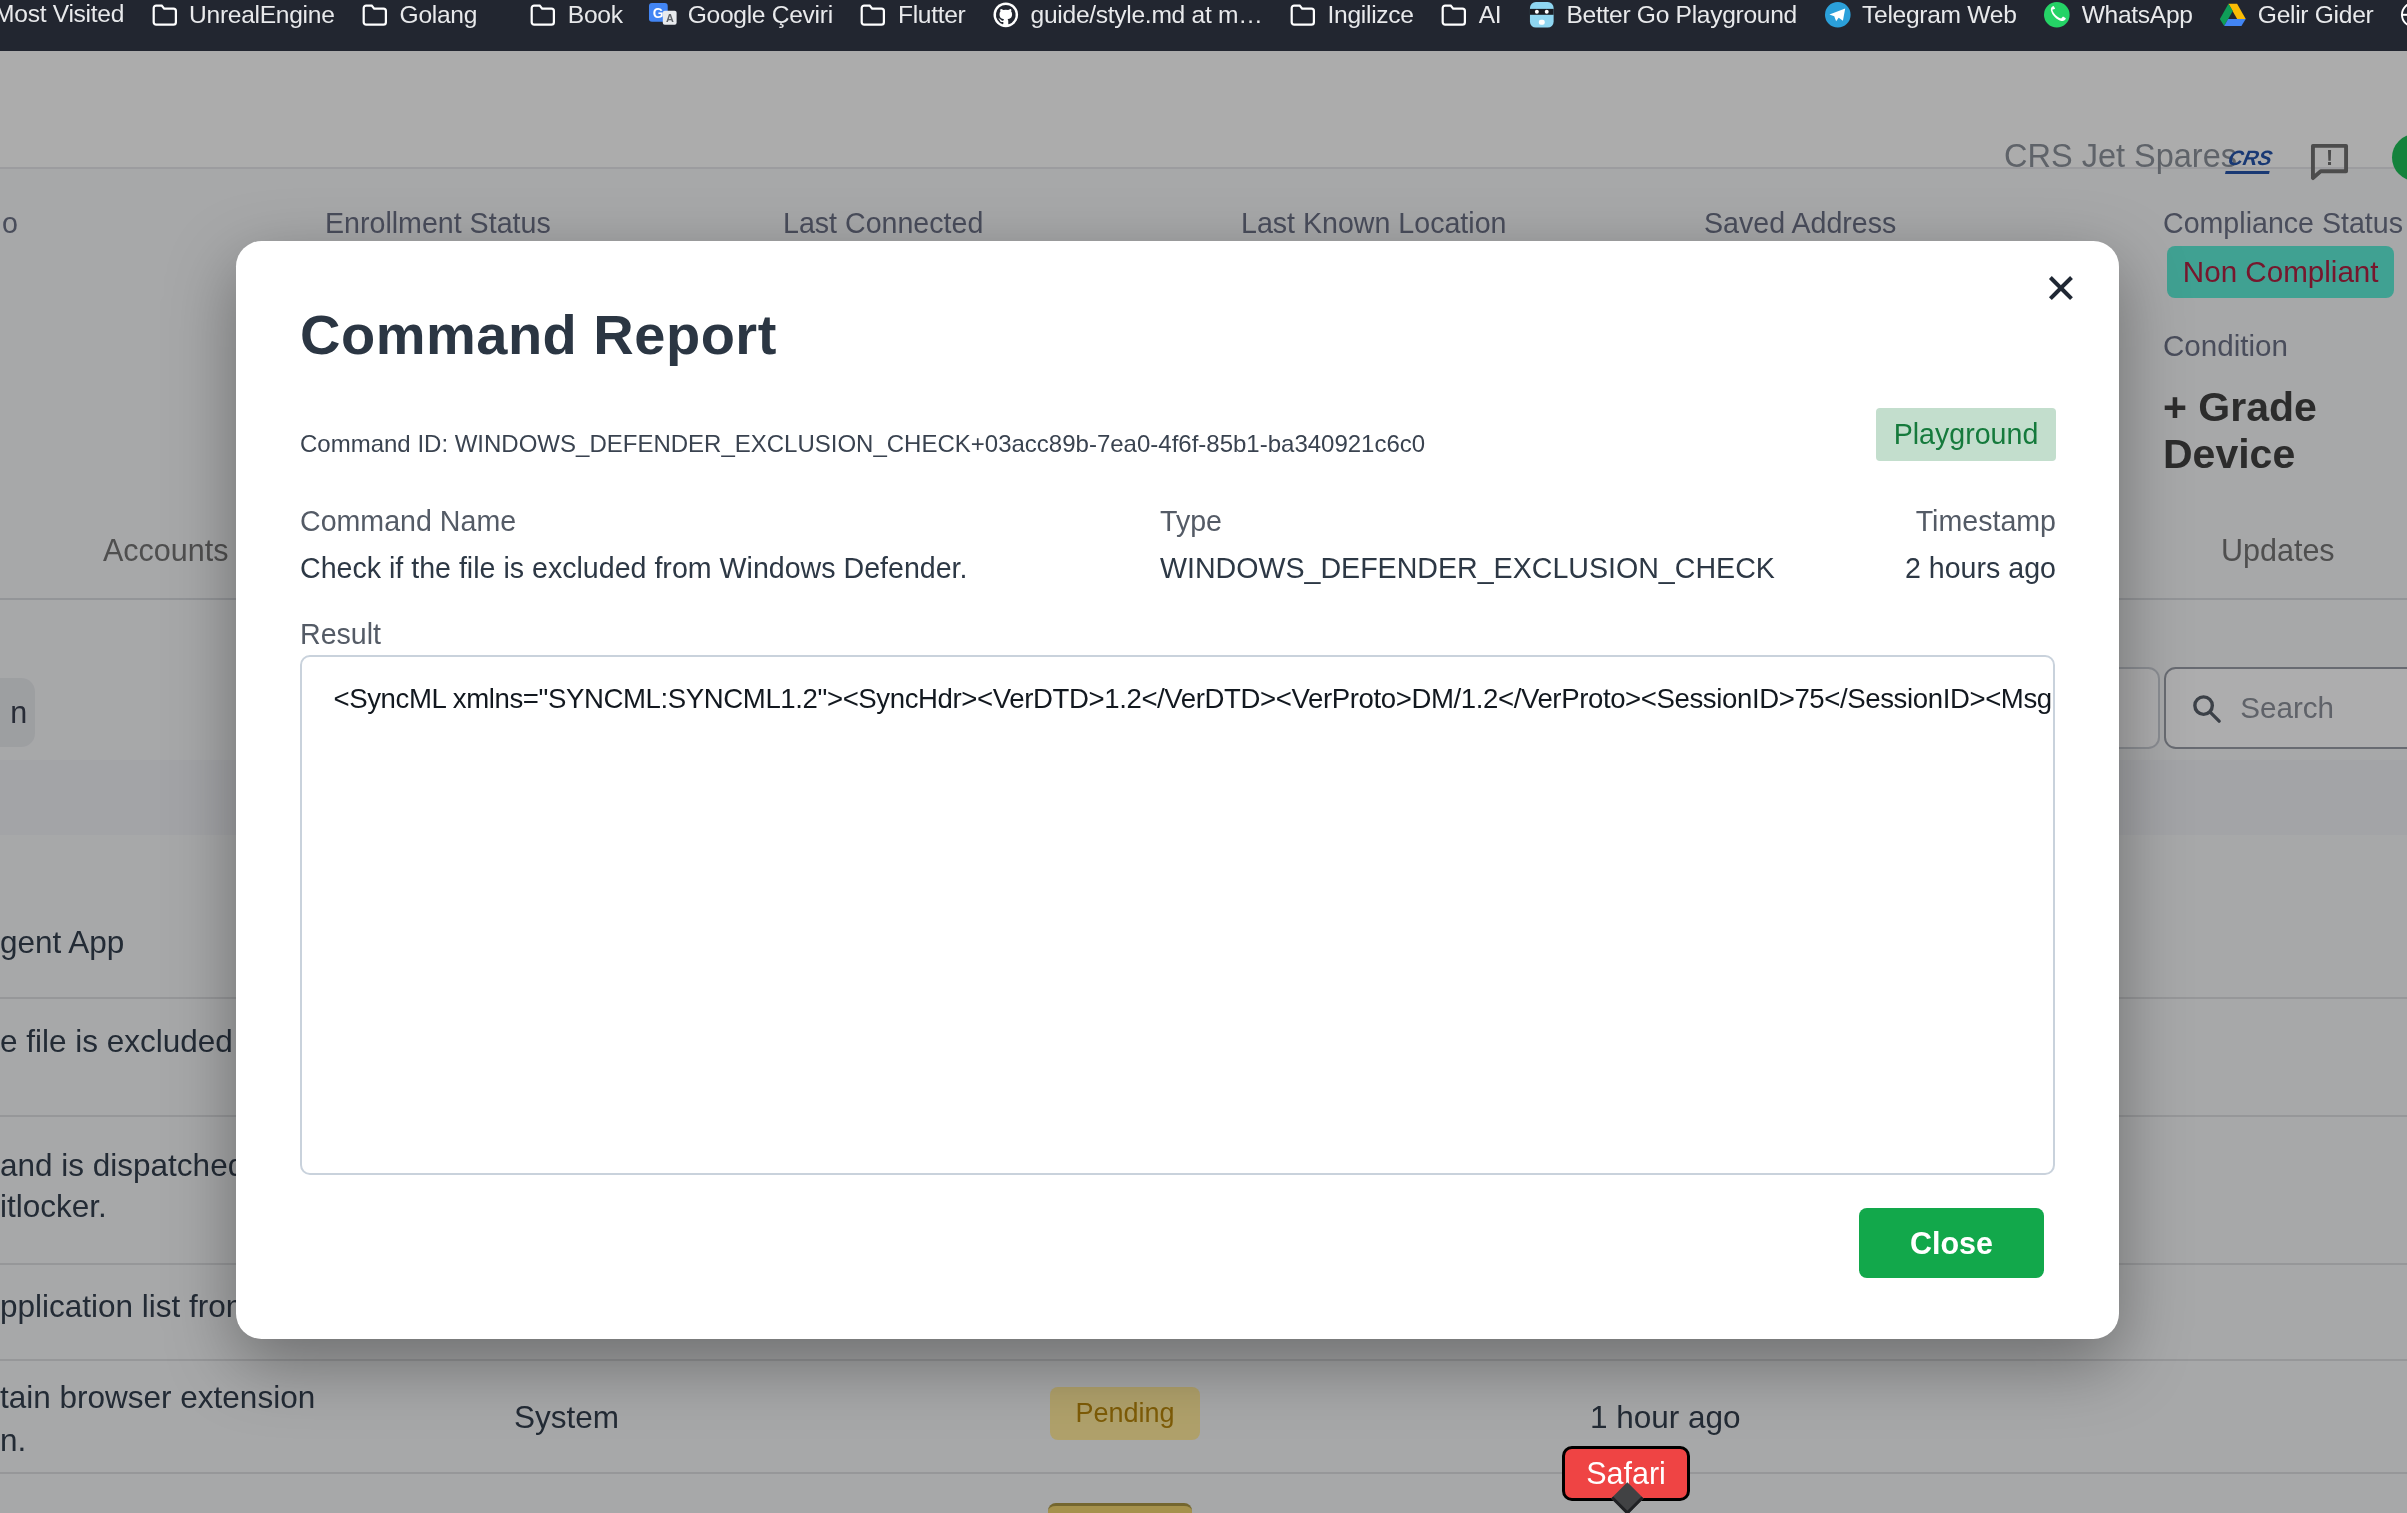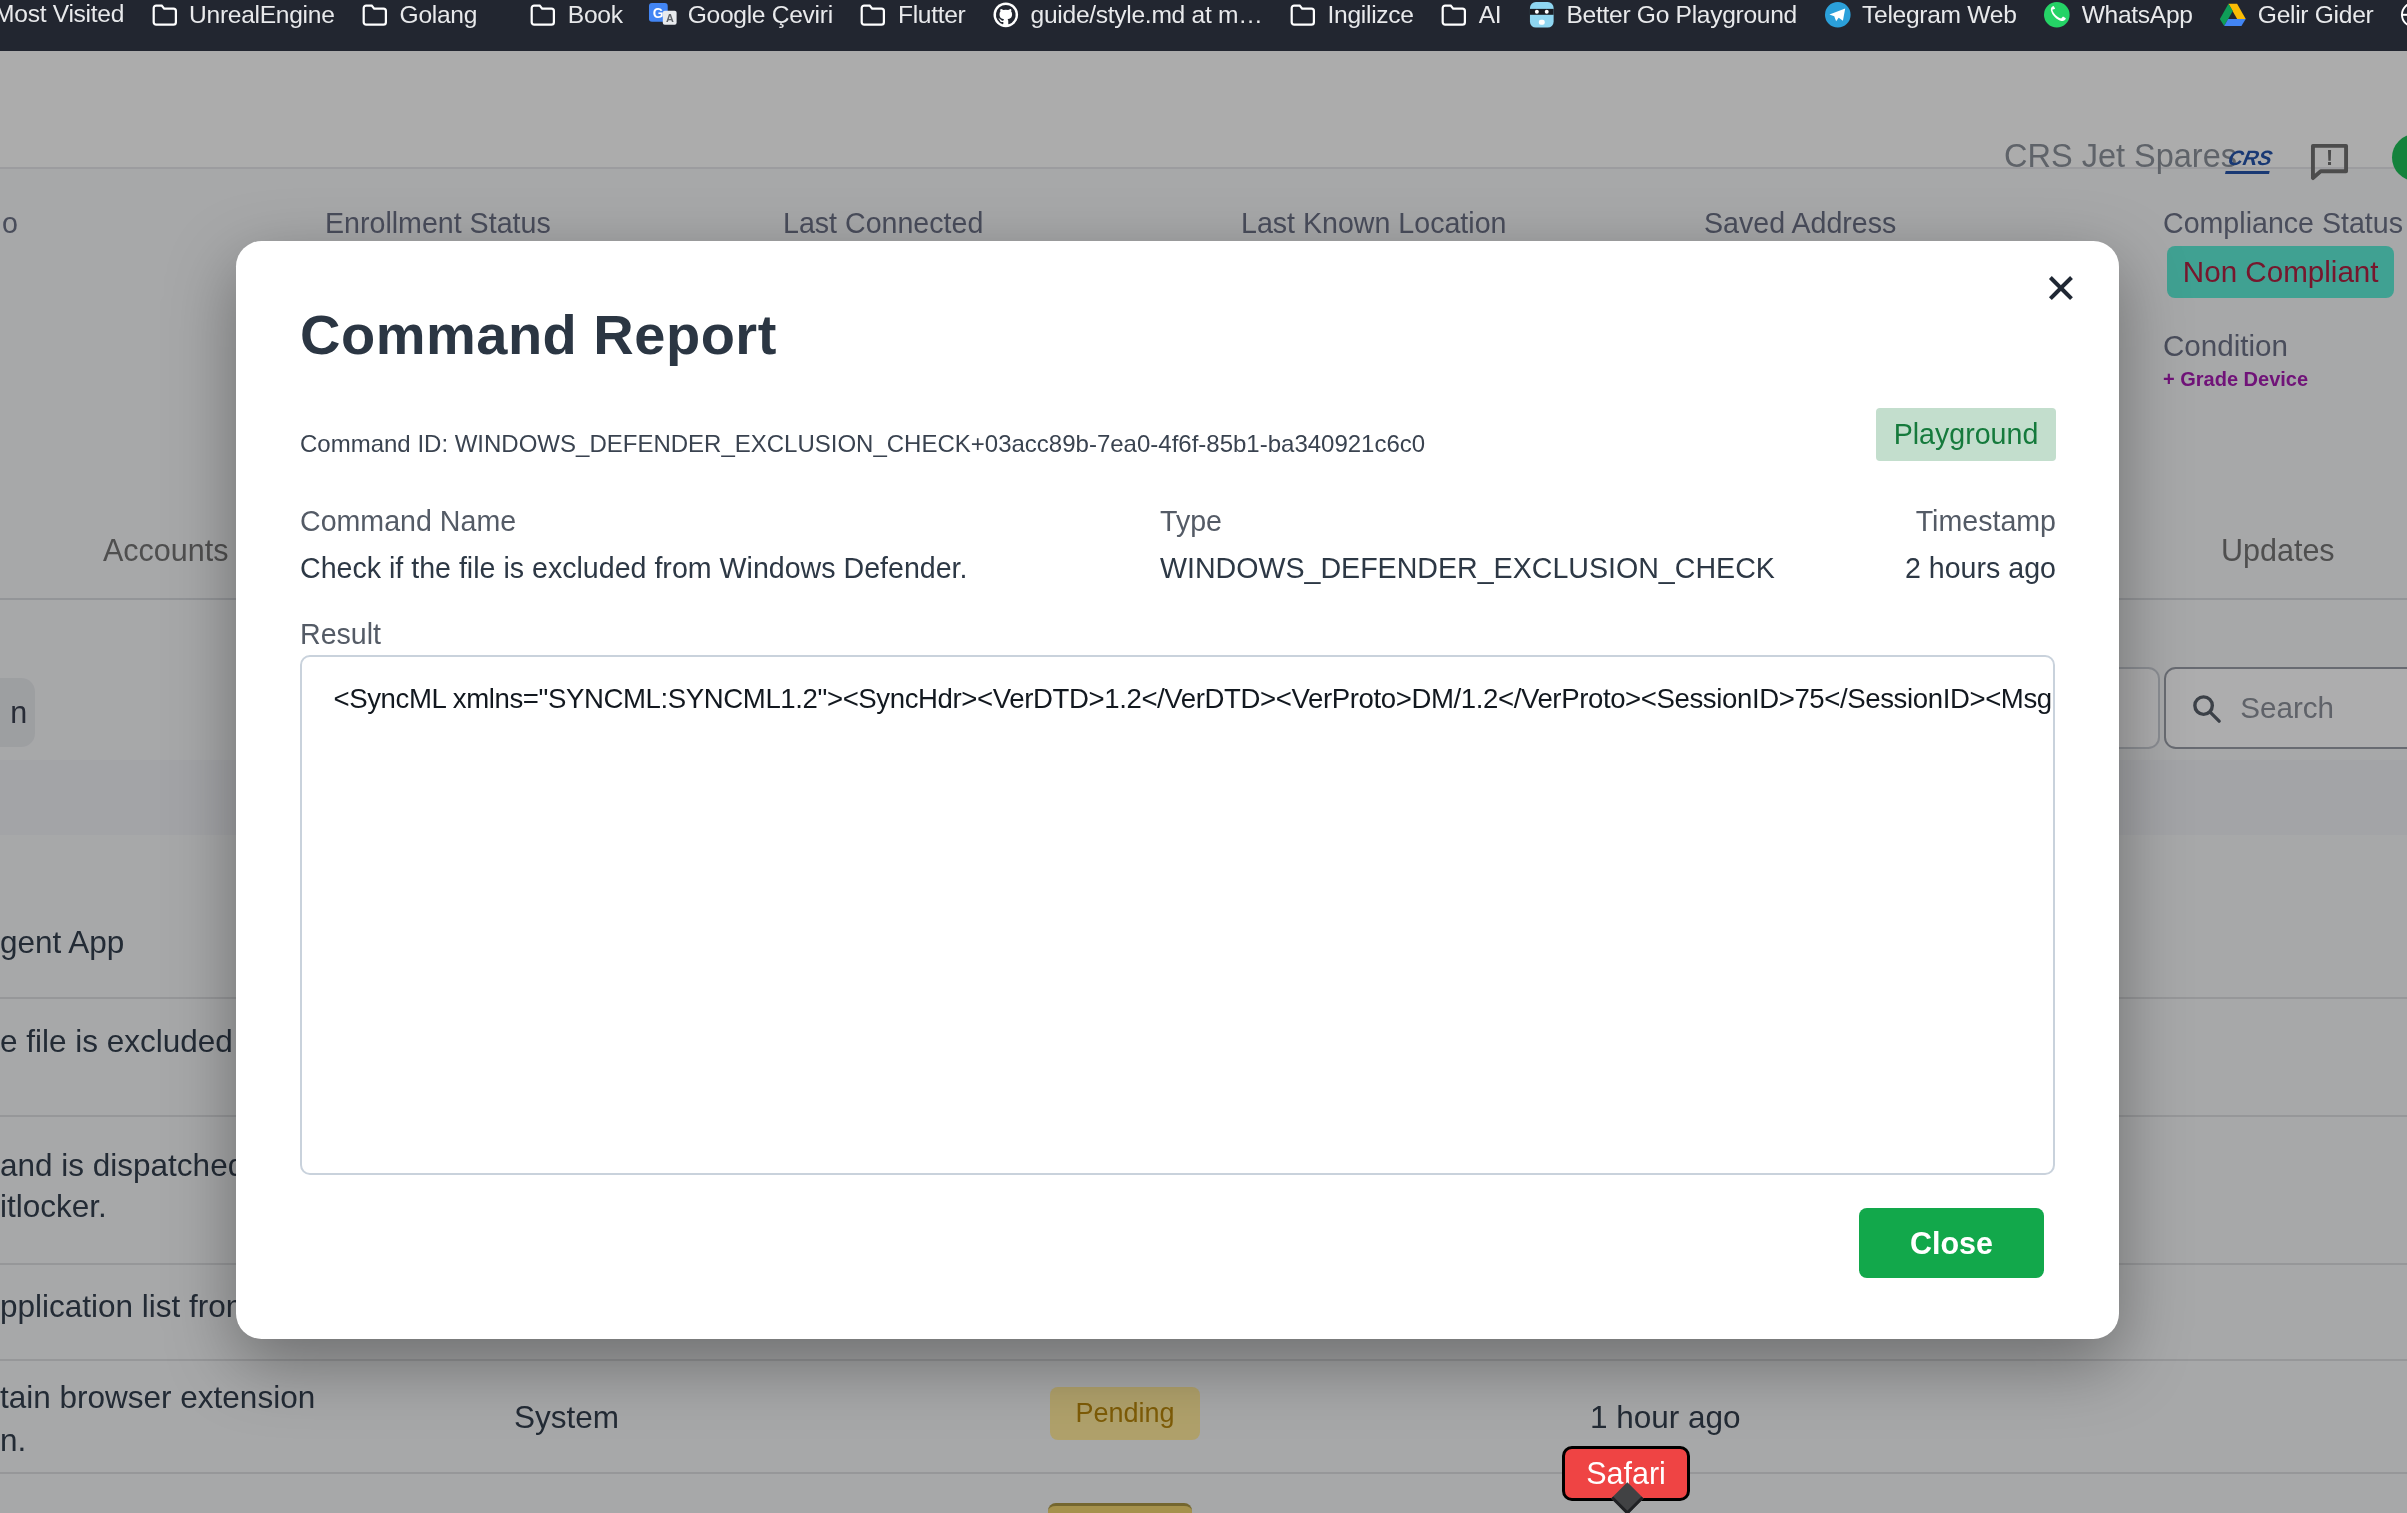--- a/index.html
+++ b/index.html
@@ -12,21 +12,21 @@
   .header-bar { position:absolute; left:0; top:51px; width:2408px; height:118px; background:#fafafa; border-bottom:2px solid #e2e3e6; }
   .app-title { position:absolute; left:2004px; top:87px; font-size:32.5px; color:#8a9099; }
   .crs-logo { position:absolute; left:2228px; top:95px; font-size:20.7px; font-weight:700; font-style:italic; color:#2553a8; transform:skewX(-12deg); border-bottom:3px solid #2553a8; padding-bottom:1px; }
   .feedback-ic { position:absolute; left:2309px; top:91px; width:41px; height:39px; }
   .avatar-green { position:absolute; left:2392px; top:83px; width:47px; height:47px; border-radius:50%; background:#1dbd58; }
 
   .col-head { position:absolute; font-size:28.6px; font-weight:500; color:#6b7085; white-space:nowrap; }
   .badge { display:inline-block; border-radius:7.9px; white-space:nowrap; }
   .badge-noncompliant { position:absolute; left:2167px; top:246px; padding:8.9px 15.8px; background:#5eead4; color:#ab2242; font-size:29.6px; font-weight:500; }
   .condition-label { position:absolute; left:2163px; top:329px; font-size:29.6px; color:#6b7085; }
-  .grade-device { position:absolute; left:2163px; top:368px; font-size:20px; font-weight:700; color:#a21caf; }
+  .grade-device { position:absolute; left:2163px; top:384px; font-size:41px; font-weight:700; color:#404040; }
 
   .tab { position:absolute; top:533px; font-size:30.5px; font-weight:500; color:#737373; }
   .tab-underline { position:absolute; left:0; top:598px; width:2408px; height:2px; background:#d6d8dc; }
   .thead-band { position:absolute; left:0; top:760px; width:2408px; height:75px; background:#eceef2; }
 
   .chip-n { position:absolute; left:-13.8px; top:678px; width:49px; height:69px; background:#e4e6ea; border-radius:13.8px; color:#3a4150; font-size:30.5px; line-height:69px; text-align:right; padding-right:7.9px; }
 
   .search-box { position:absolute; left:2164px; top:667px; width:286px; height:82px; border:2px solid #979ca6; border-radius:11.8px; background:#fbfbfc; display:flex; align-items:center; padding-left:23.6px; }
   .search-box input { border:none; outline:none; background:transparent; font-size:29.6px; color:#3a4150; width:167px; margin-left:17.7px; font-family:"Liberation Sans",sans-serif; }
   .search-box input::placeholder { color:#8a8f98; }

